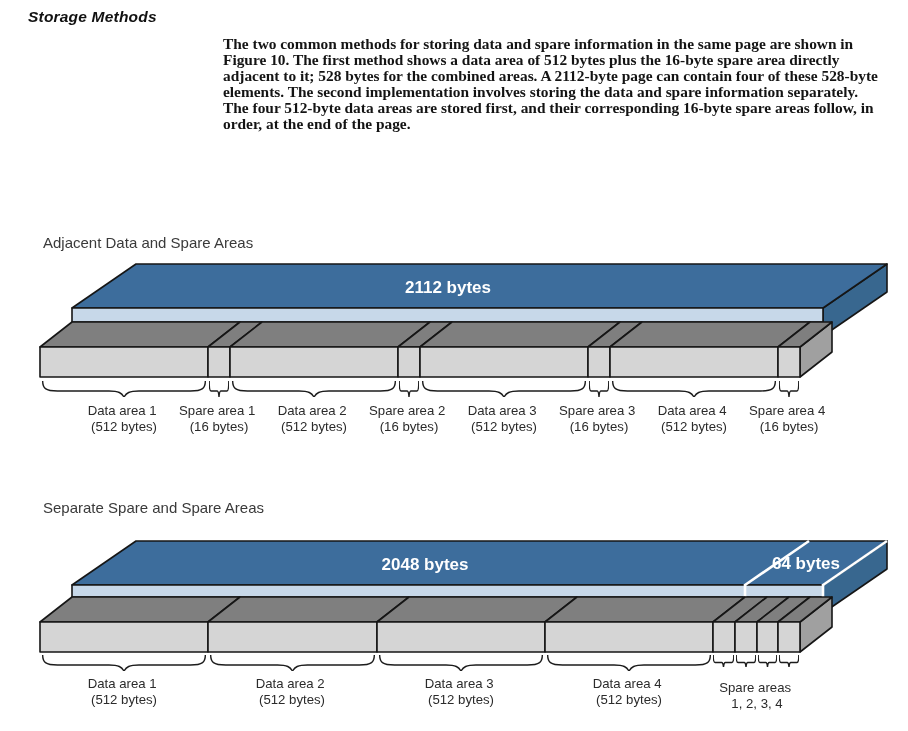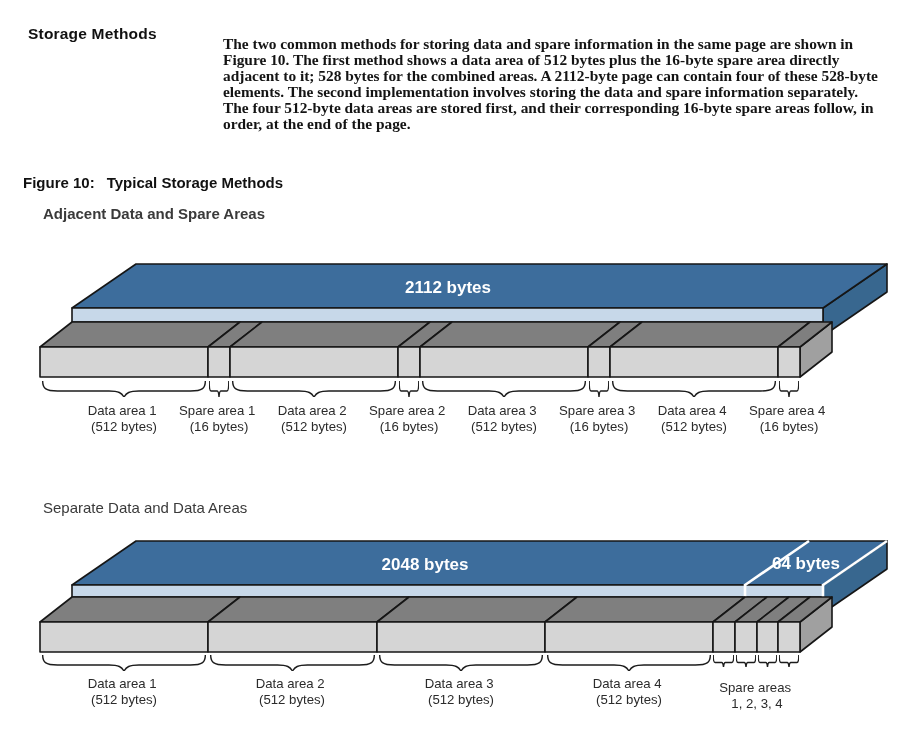--- a/index.html
+++ b/index.html
@@ -10,30 +10,30 @@
     --gray-front:#d5d5d5;
     --gray-side:#a0a0a0;
     --outline:#161616;
     --label:#2b2b2b;
     --heading:#111111;
     --section:#3a3a3a;
   }
   html,body{margin:0;padding:0;background:#ffffff;}
   .page{position:relative;width:908px;height:731px;background:#ffffff;overflow:hidden;
         font-family:"Liberation Sans",sans-serif;}
-  .doc-heading{position:absolute;left:28px;top:25px;font-size:15.5px;font-weight:bold;
-        color:var(--heading);letter-spacing:.2px;}
+  .doc-heading{position:absolute;left:28px;top:8px;font-size:15.5px;font-weight:bold;
+        font-style:italic;color:var(--heading);letter-spacing:.2px;}
   .body-par{position:absolute;left:223px;top:36px;width:662px;margin:0;
         font-family:"Liberation Serif",serif;font-weight:bold;font-size:15.4px;
         line-height:16px;color:#141414;}
   .figure-caption{position:absolute;left:23px;top:174px;font-size:15px;font-weight:bold;
         color:var(--heading);}
   .figure-caption .fig-title{margin-left:12px;}
   .section-title{position:absolute;left:43px;font-size:15px;color:var(--section);}
-  .section-title.adj{top:205px;font-weight:bold;}
+  .section-title.adj{top:234px;}
   .section-title.sep{top:499px;}
   svg.diagram{position:absolute;left:0;}
   svg.d1{top:238px;}
   svg.d2{top:516px;}
   .o{stroke:var(--outline);stroke-width:1.6;stroke-linejoin:round;}
   .blue-top{fill:var(--blue-top);}
   .blue-side{fill:var(--blue-side);}
   .strip{fill:var(--strip-blue);}
   .gray-side{fill:var(--gray-side);}
   .seg-top{fill:var(--gray-top);}
@@ -47,23 +47,20 @@
 </style>
 </head>
 <body>
 
 <div class="page">
 
   <div class="doc-heading">Storage Methods</div>
 
   <p class="body-par">The two common methods for storing data and spare information in the same page are shown in Figure 10. The first method shows a data area of 512 bytes plus the 16-byte spare area directly adjacent to it; 528 bytes for the combined areas. A 2112-byte page can contain four of these 528-byte elements. The second implementation involves storing the data and spare information separately. The four 512-byte data areas are stored first, and their corresponding 16-byte spare areas follow, in order, at the end of the page.</p>
 
-  <div class="figure-caption">
-    <span>Figure 10:</span><span class="fig-title">Typical Storage Methods</span>
-  </div>
 
   <div class="section-title adj">Adjacent Data and Spare Areas</div>
 
   <svg class="diagram d1" width="908" height="210" viewBox="0 0 908 210">
     <defs>
       <symbol id="brace" viewBox="0 0 100 16" preserveAspectRatio="none">
         <path class="brace-path" vector-effect="non-scaling-stroke" d="M1,0 C1,7 2.5,10 10,10 L41,10 C47,10 48.5,12 50,16 C51.5,12 53,10 59,10 L90,10 C97.5,10 99,7 99,0"></path>
       </symbol>
     </defs>
 
@@ -119,21 +116,21 @@
       <tspan x="599" y="177">Spare area 3</tspan>
       <tspan x="599" y="193">(16 bytes)</tspan></text>
     <text class="seg-label">
       <tspan x="694" y="177">Data area 4</tspan>
       <tspan x="694" y="193">(512 bytes)</tspan></text>
     <text class="seg-label">
       <tspan x="789" y="177">Spare area 4</tspan>
       <tspan x="789" y="193">(16 bytes)</tspan></text>
   </svg>
 
-  <div class="section-title sep">Separate Data and Data Areas</div>
+  <div class="section-title sep">Separate Spare and Spare Areas</div>
 
   <svg class="diagram d2" width="908" height="215" viewBox="0 0 908 215">
 
     <polygon class="blue-side o" points="823,69 887,25 887,53 823,97"></polygon>
     <polygon class="blue-top o" points="72,69 136,25 887,25 823,69"></polygon>
     <rect class="strip o" x="72" y="69" width="751" height="12"></rect>
 
     <line class="white-line" x1="745" y1="69" x2="809" y2="25"></line>
     <line class="white-line" x1="823" y1="69" x2="887" y2="25"></line>
     <line class="white-line" x1="745" y1="68" x2="745" y2="81"></line>

